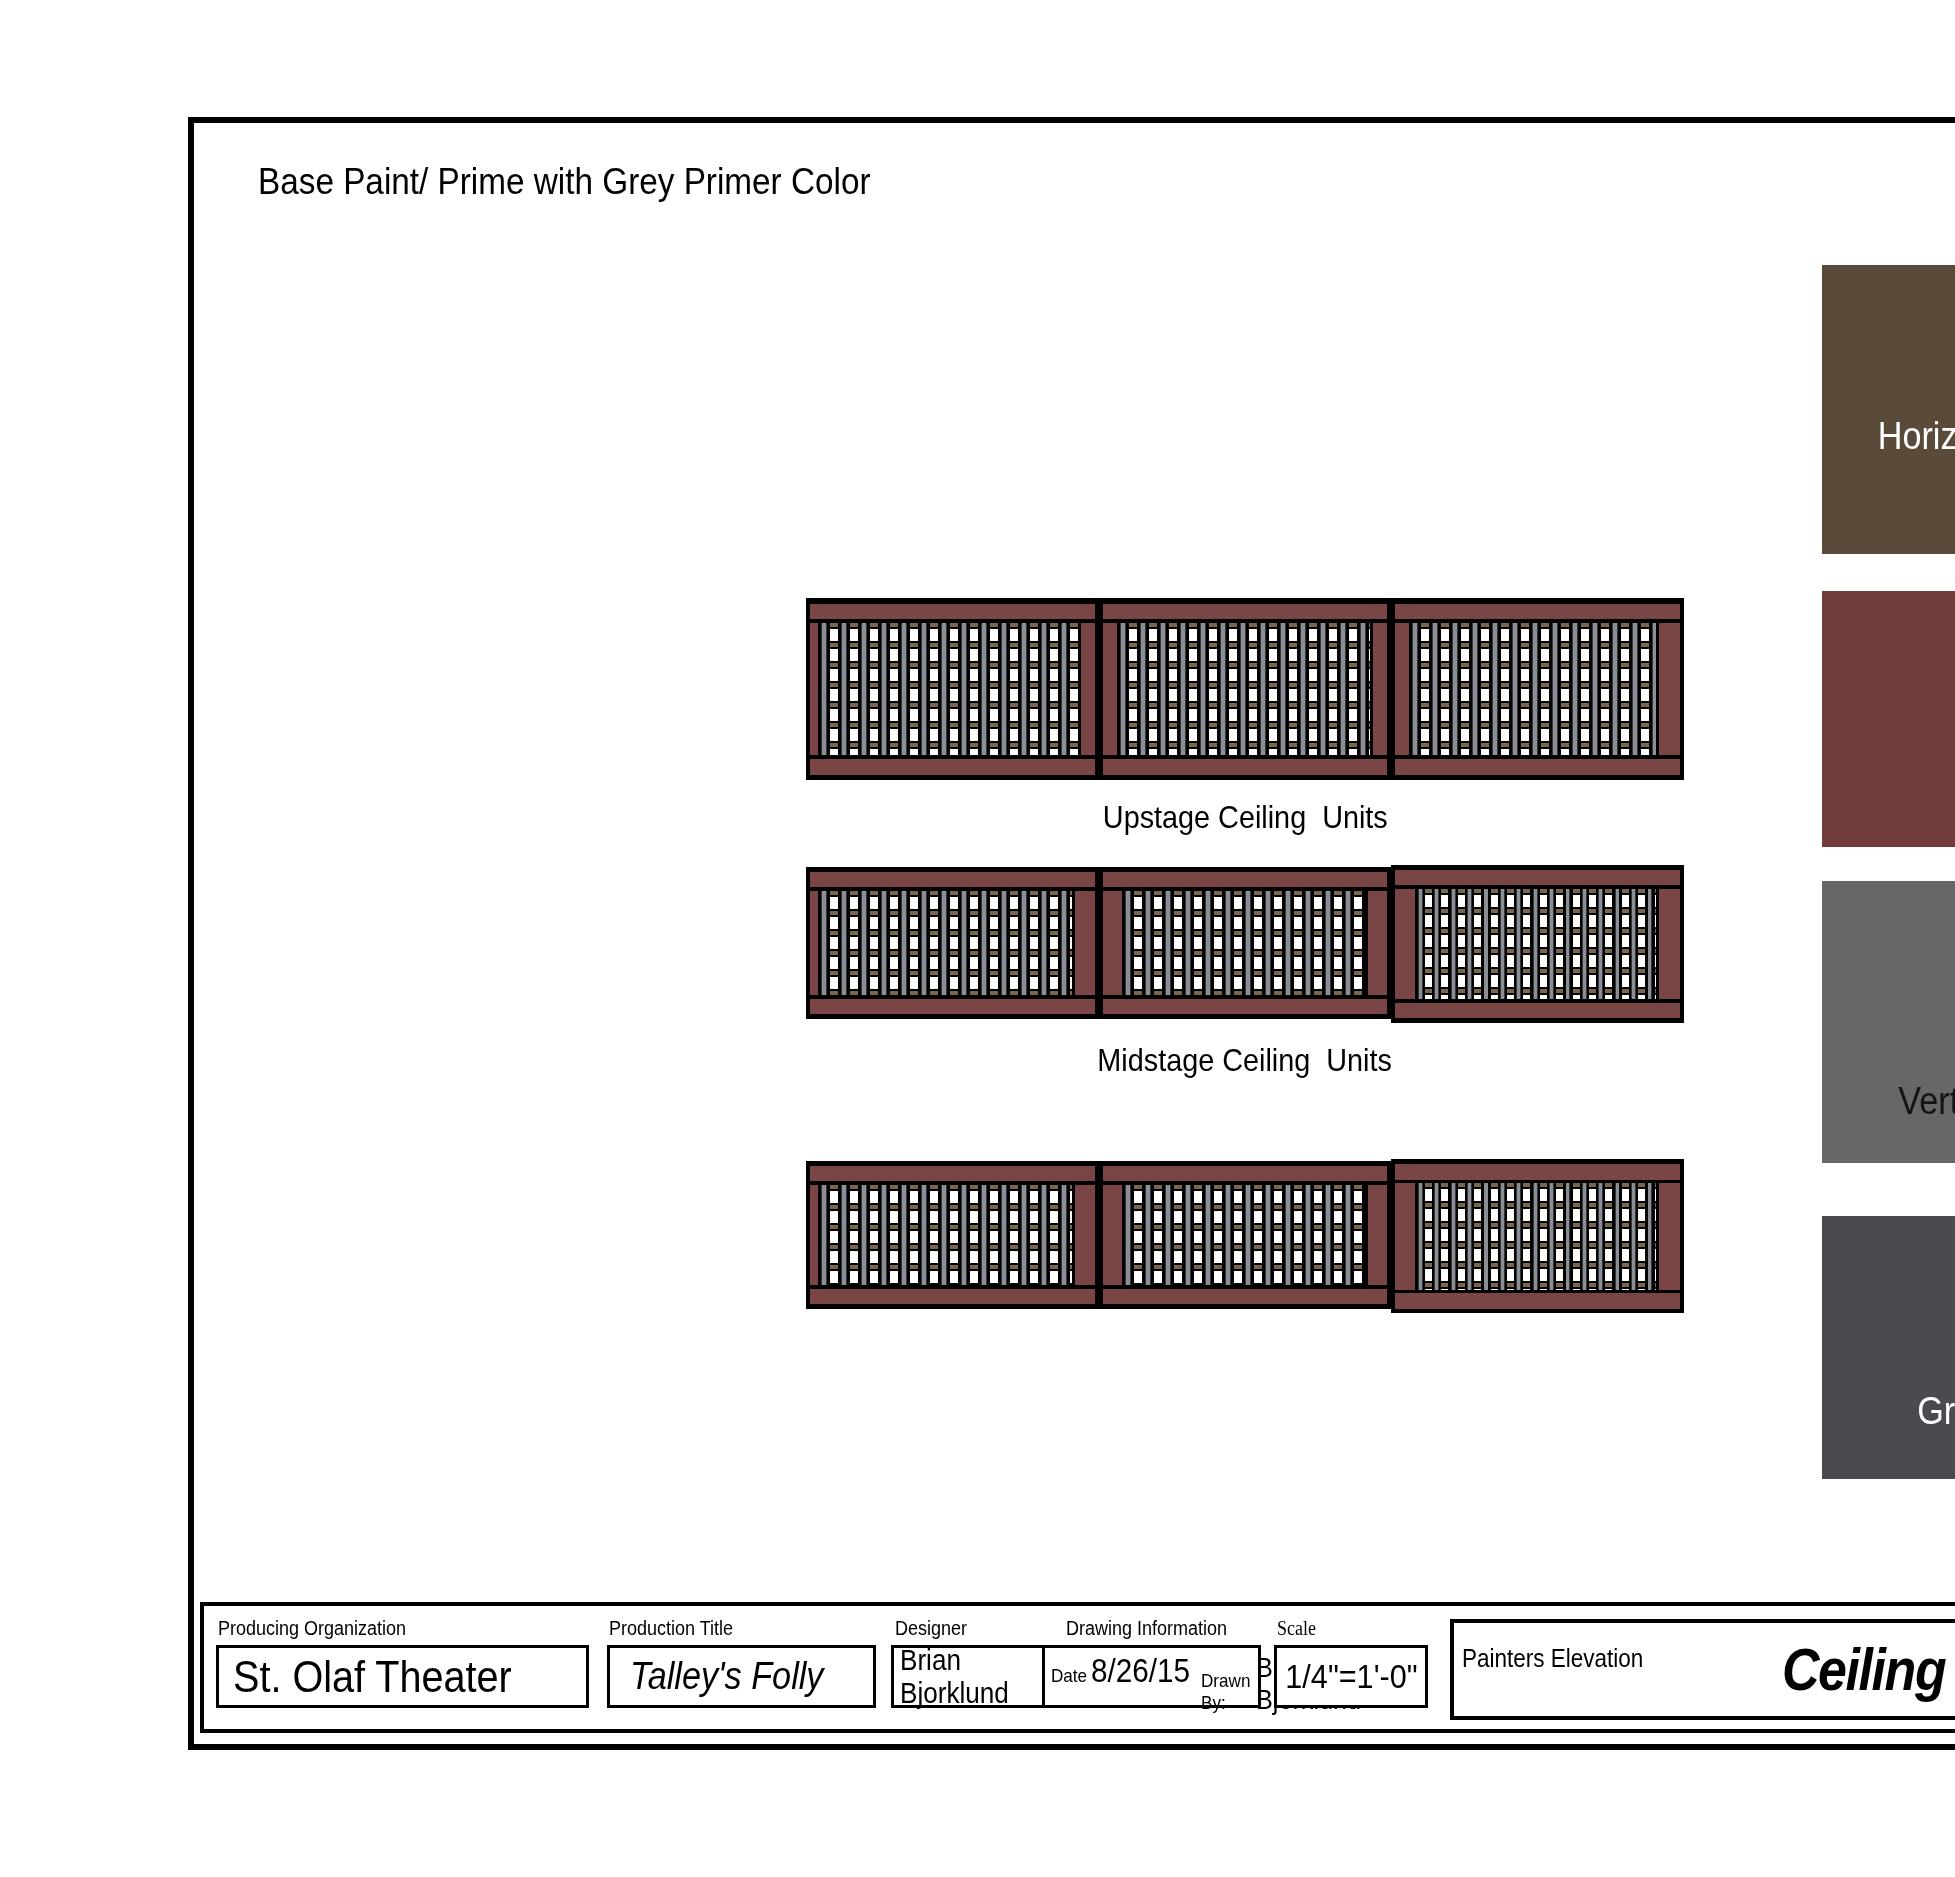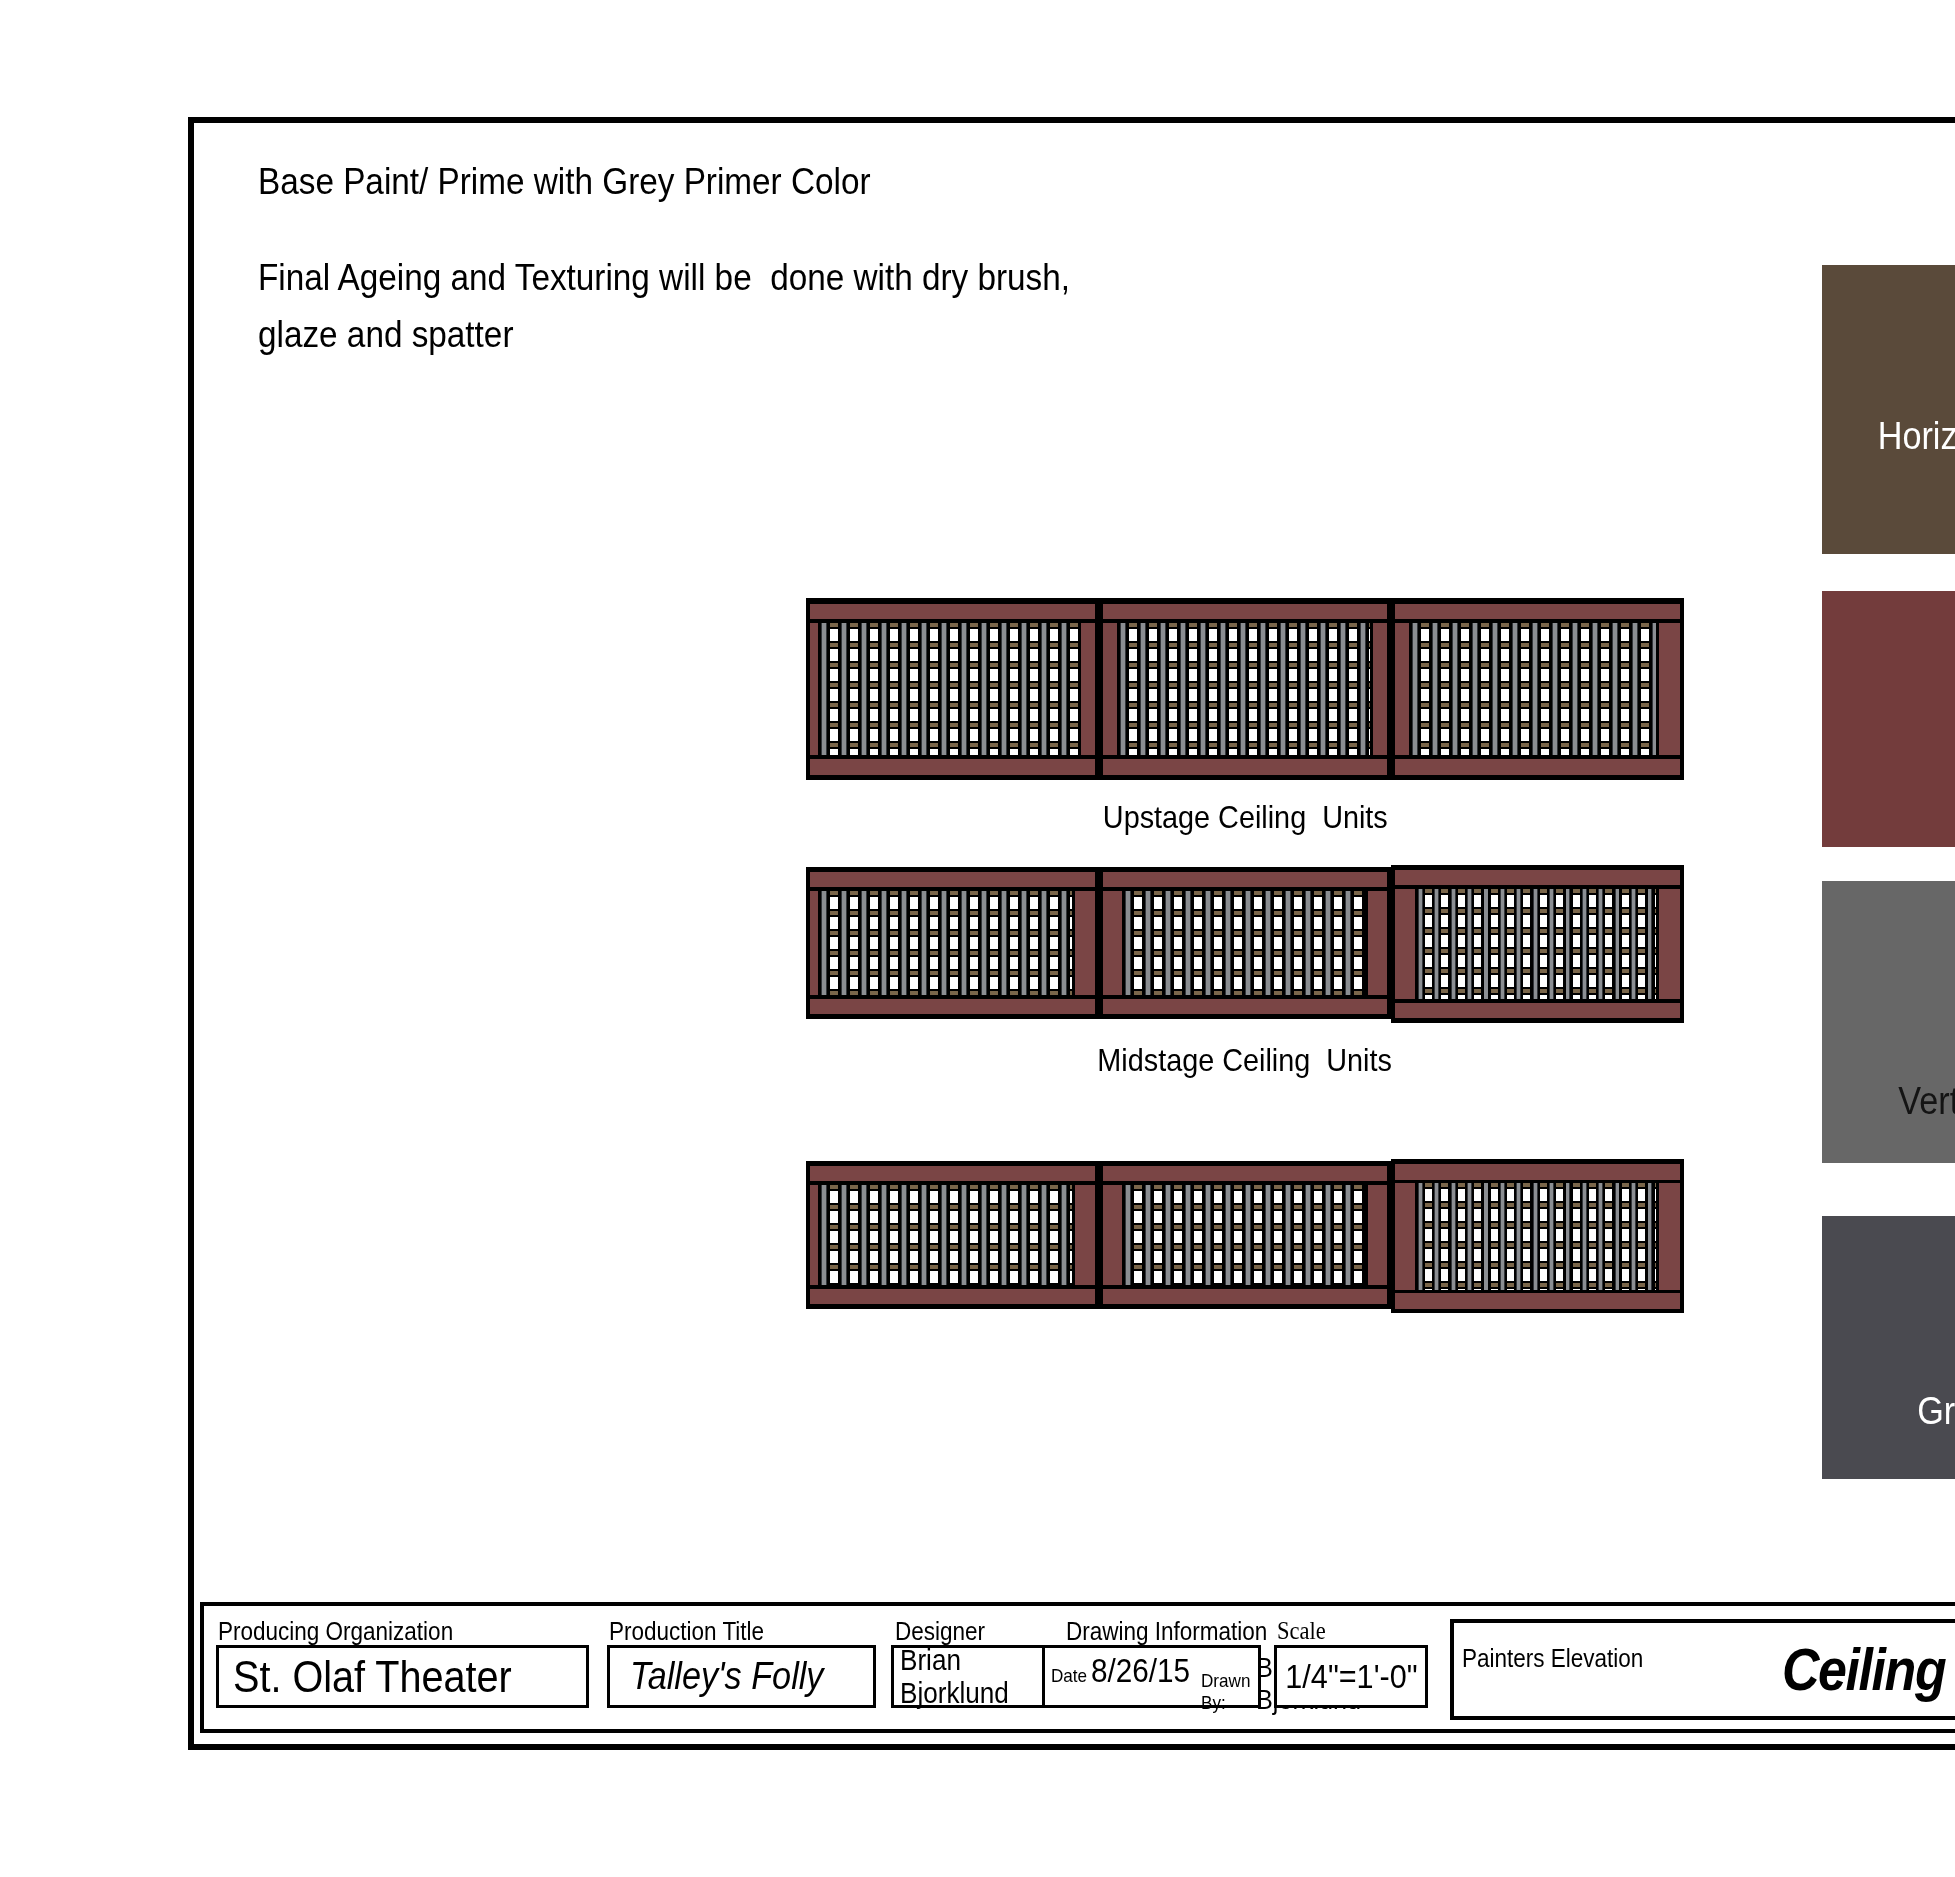--- a/index.html
+++ b/index.html
@@ -47,21 +47,21 @@
 
   .unit-label{position:absolute;left:806px;width:878px;text-align:center;font-size:32px;}
 
   
   .swatch{position:absolute;left:1822px;width:375px;}
   .swatch .lab{position:absolute;left:0;right:0;text-align:center;font-size:38px;transform:translateY(-50%);}
 
   
   .tblock{position:absolute;left:200px;top:1602px;width:2030px;height:131px;
           border:4.7px solid #000;box-sizing:border-box;background:#fff;}
-  .tlab{position:absolute;top:11px;font-size:25px;}
+  .tlab{position:absolute;top:11px;font-size:20px;}
   .tbox{position:absolute;top:39px;height:63px;border:3.9px solid #000;box-sizing:border-box;
         display:flex;align-items:center;background:#fff;}
   .val-big{font-size:44px;}
   .val-italic{font-size:38px;font-style:italic;}
   .val-two{font-size:29px;line-height:1.12;}
   .dinfo{align-items:stretch;justify-content:space-between;padding:3.9px 0 4.7px 5.5px;display:flex;}
   .drow{display:flex;align-items:baseline;}
   .dlab{font-size:19px;}
   .dval1{font-size:33px;}
   .dval2{font-size:28px;text-decoration:underline;}
@@ -74,24 +74,20 @@
 </style>
 </head>
 <body>
 
 <div class="canvas">
   <div class="frame"></div>
 
   <div class="note note1">
     <span class="cx">Base Paint/ Prime with Grey Primer Color</span>
   </div>
-  <div class="note note2">
-    <span class="cx">Final Ageing and Texturing will be  done with dry brush,
-glaze and spatter</span>
-  </div>
 
   <div class="unit u1" style="top:598px;height:182px;">
     <div class="panel p1">
       <div class="hbar"></div>
       <div class="mid">
           <div class="pillar pl"></div>
           <div class="lattice"></div>
           <div class="pillar pr"></div>
         </div>
       <div class="hbar"></div>

